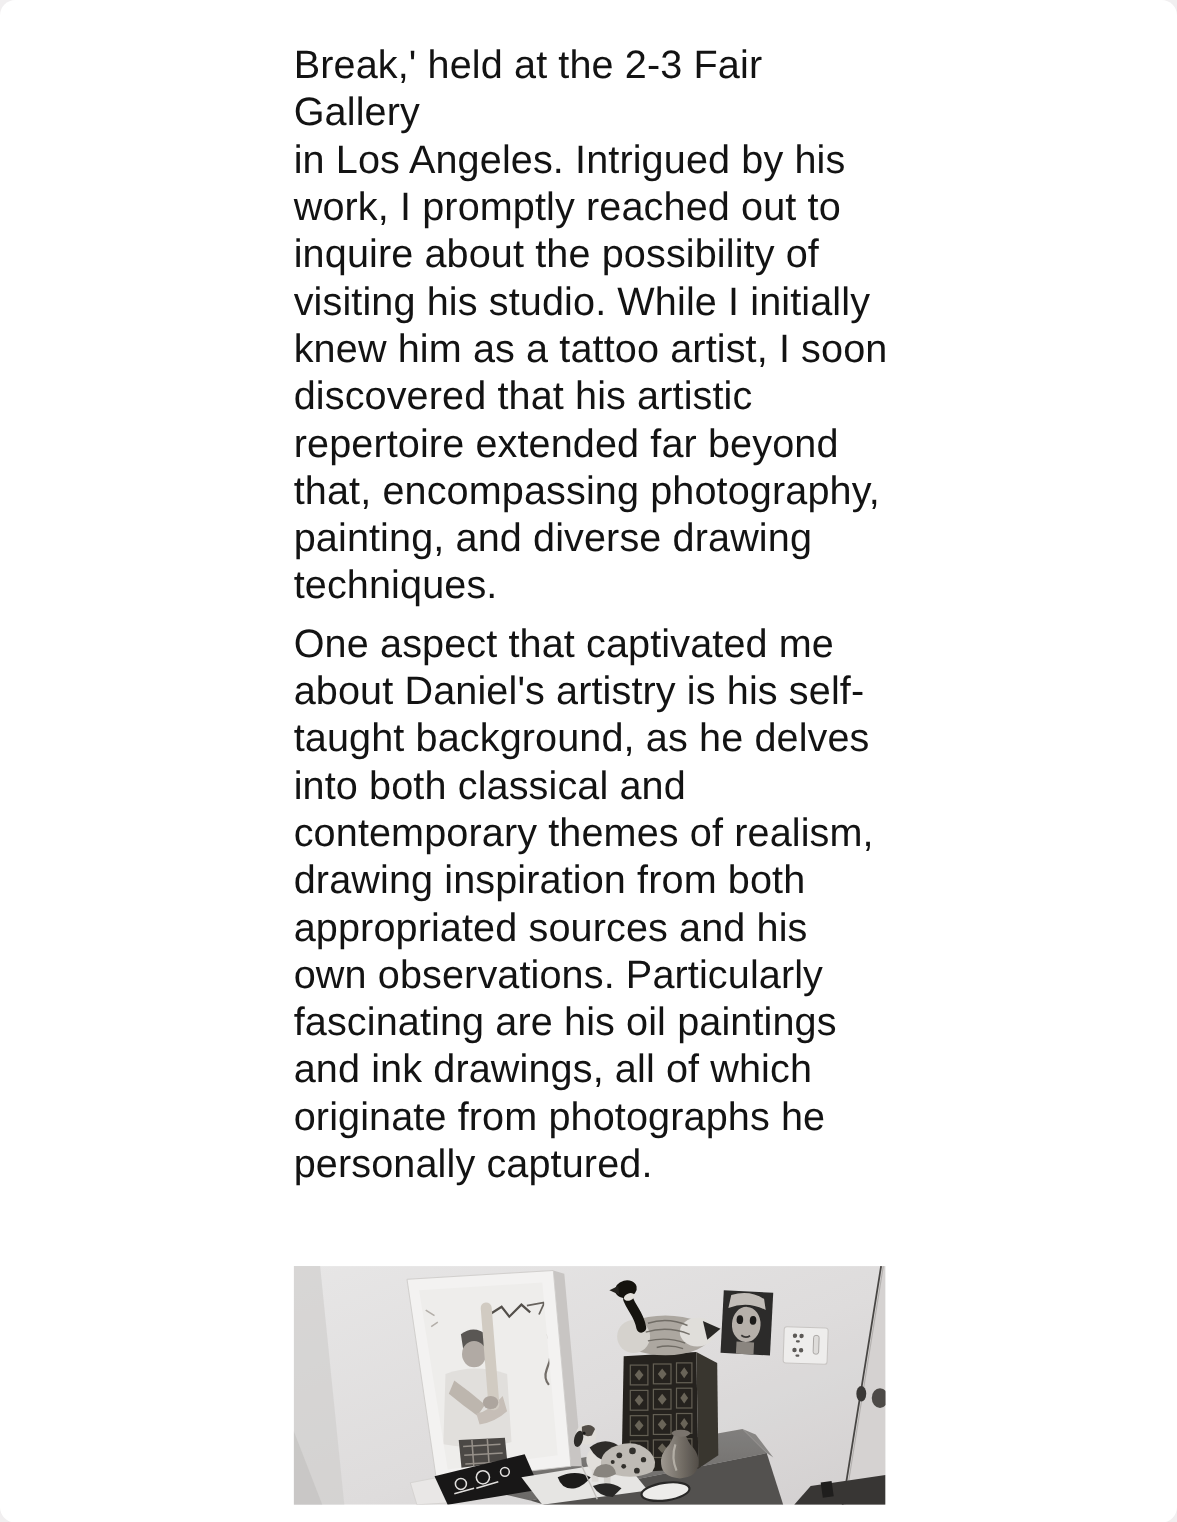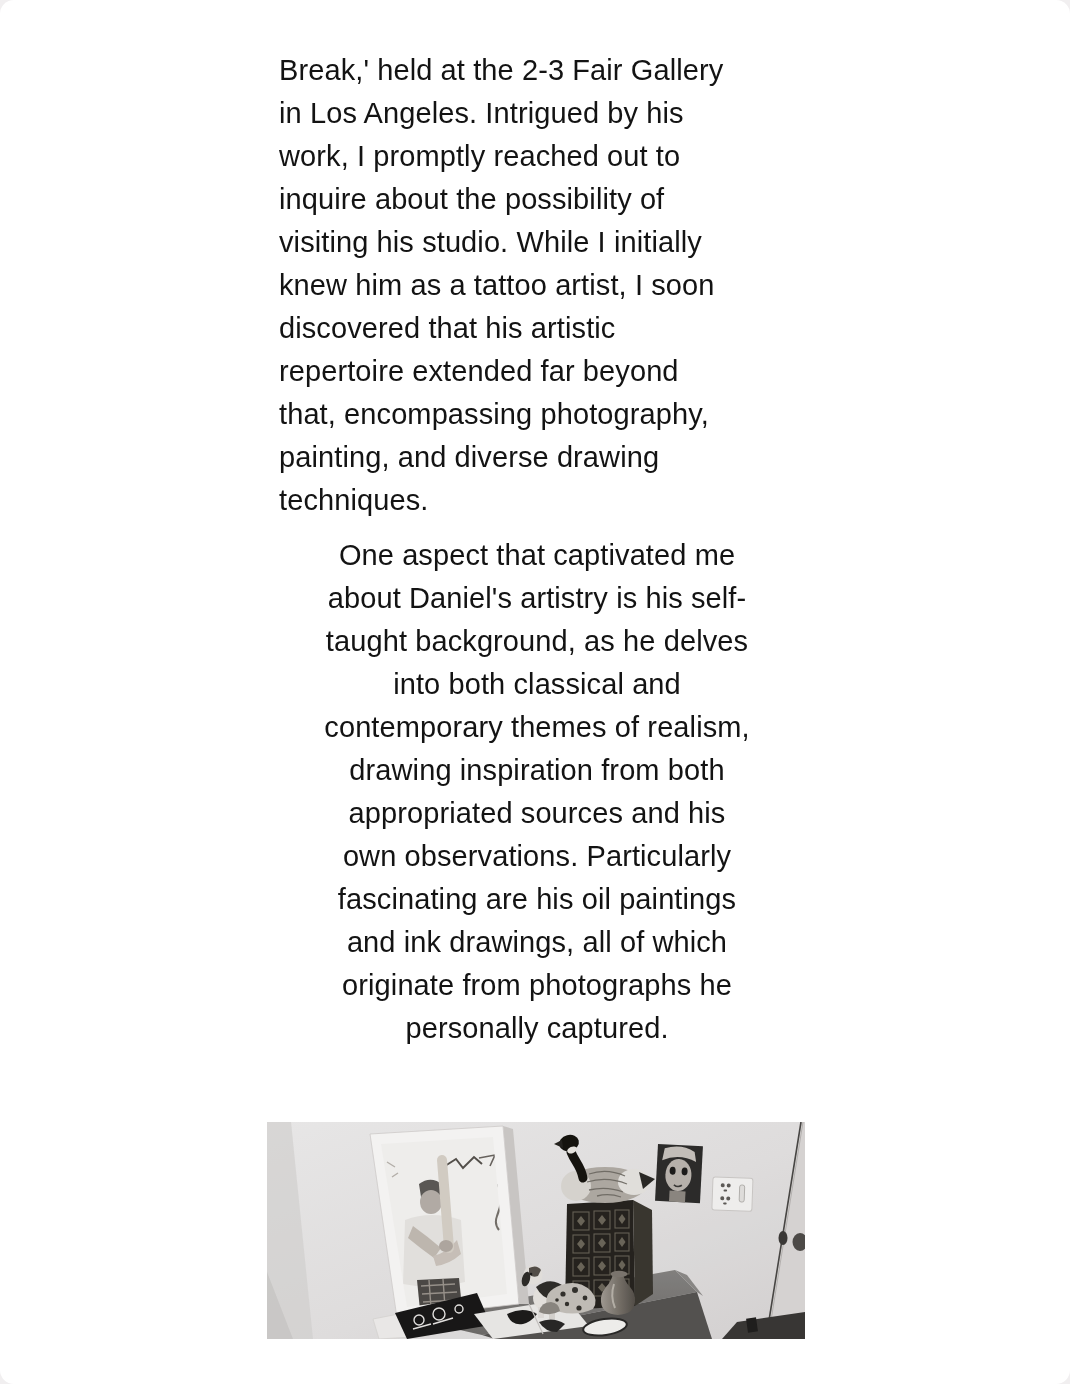--- a/index.html
+++ b/index.html
@@ -15,29 +15,29 @@
     border-radius: 14px;
     overflow: hidden;
   }
   .article {
     position: absolute;
     left: 267px; top: 0;
     width: 540px;
     padding-top: 37px;
   }
   .para {
-    margin: 12px;
+    margin: 0;
     font-family: "Liberation Sans", "DejaVu Sans", sans-serif;
-    font-size: 29px;
+    font-size: 36px;
     line-height: 43px;
     color: #131313;
     white-space: pre-line;
     letter-spacing: 0.1px;
   }
-  .para + .para { margin-top: 10px; text-align: center; }
+  .para + .para { margin-top: 10px; }
   figure.studio {
     margin: 72px 0 0 0;
     padding: 0;
     width: 538px; height: 217px;
     line-height: 0;
   }
   figure.studio svg { display: block; }
 </style>
 </head>
 <body>

